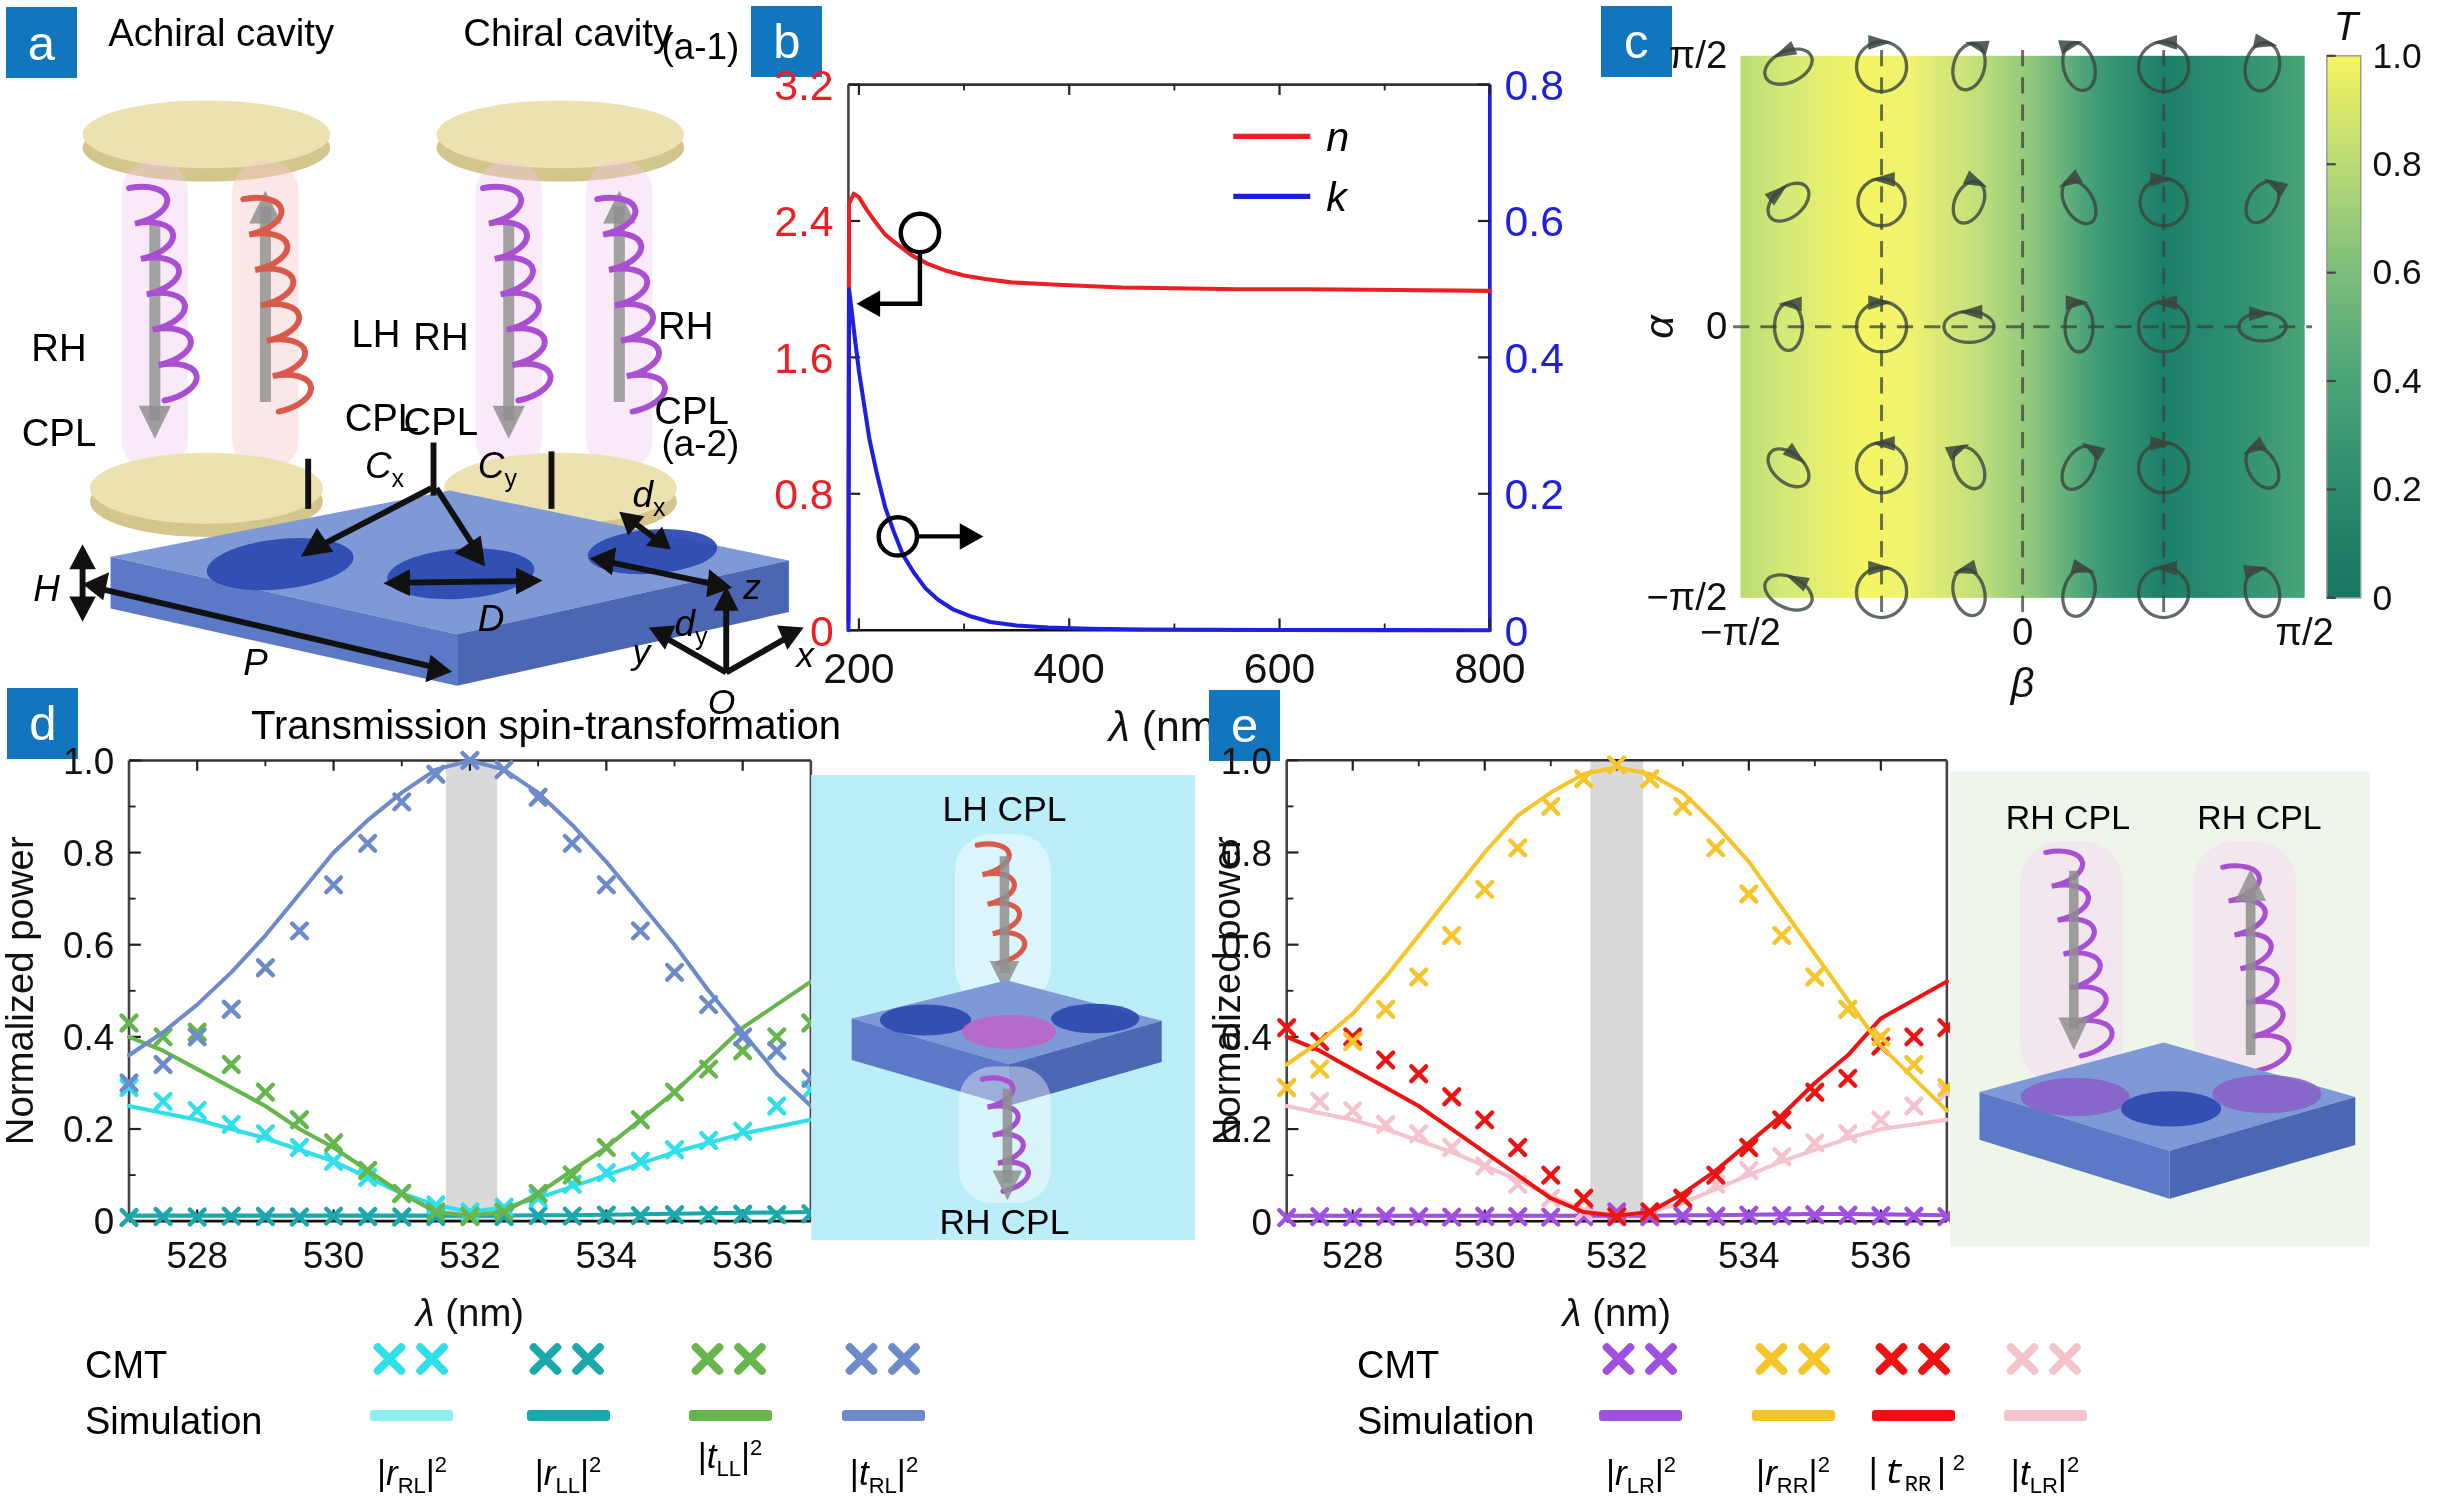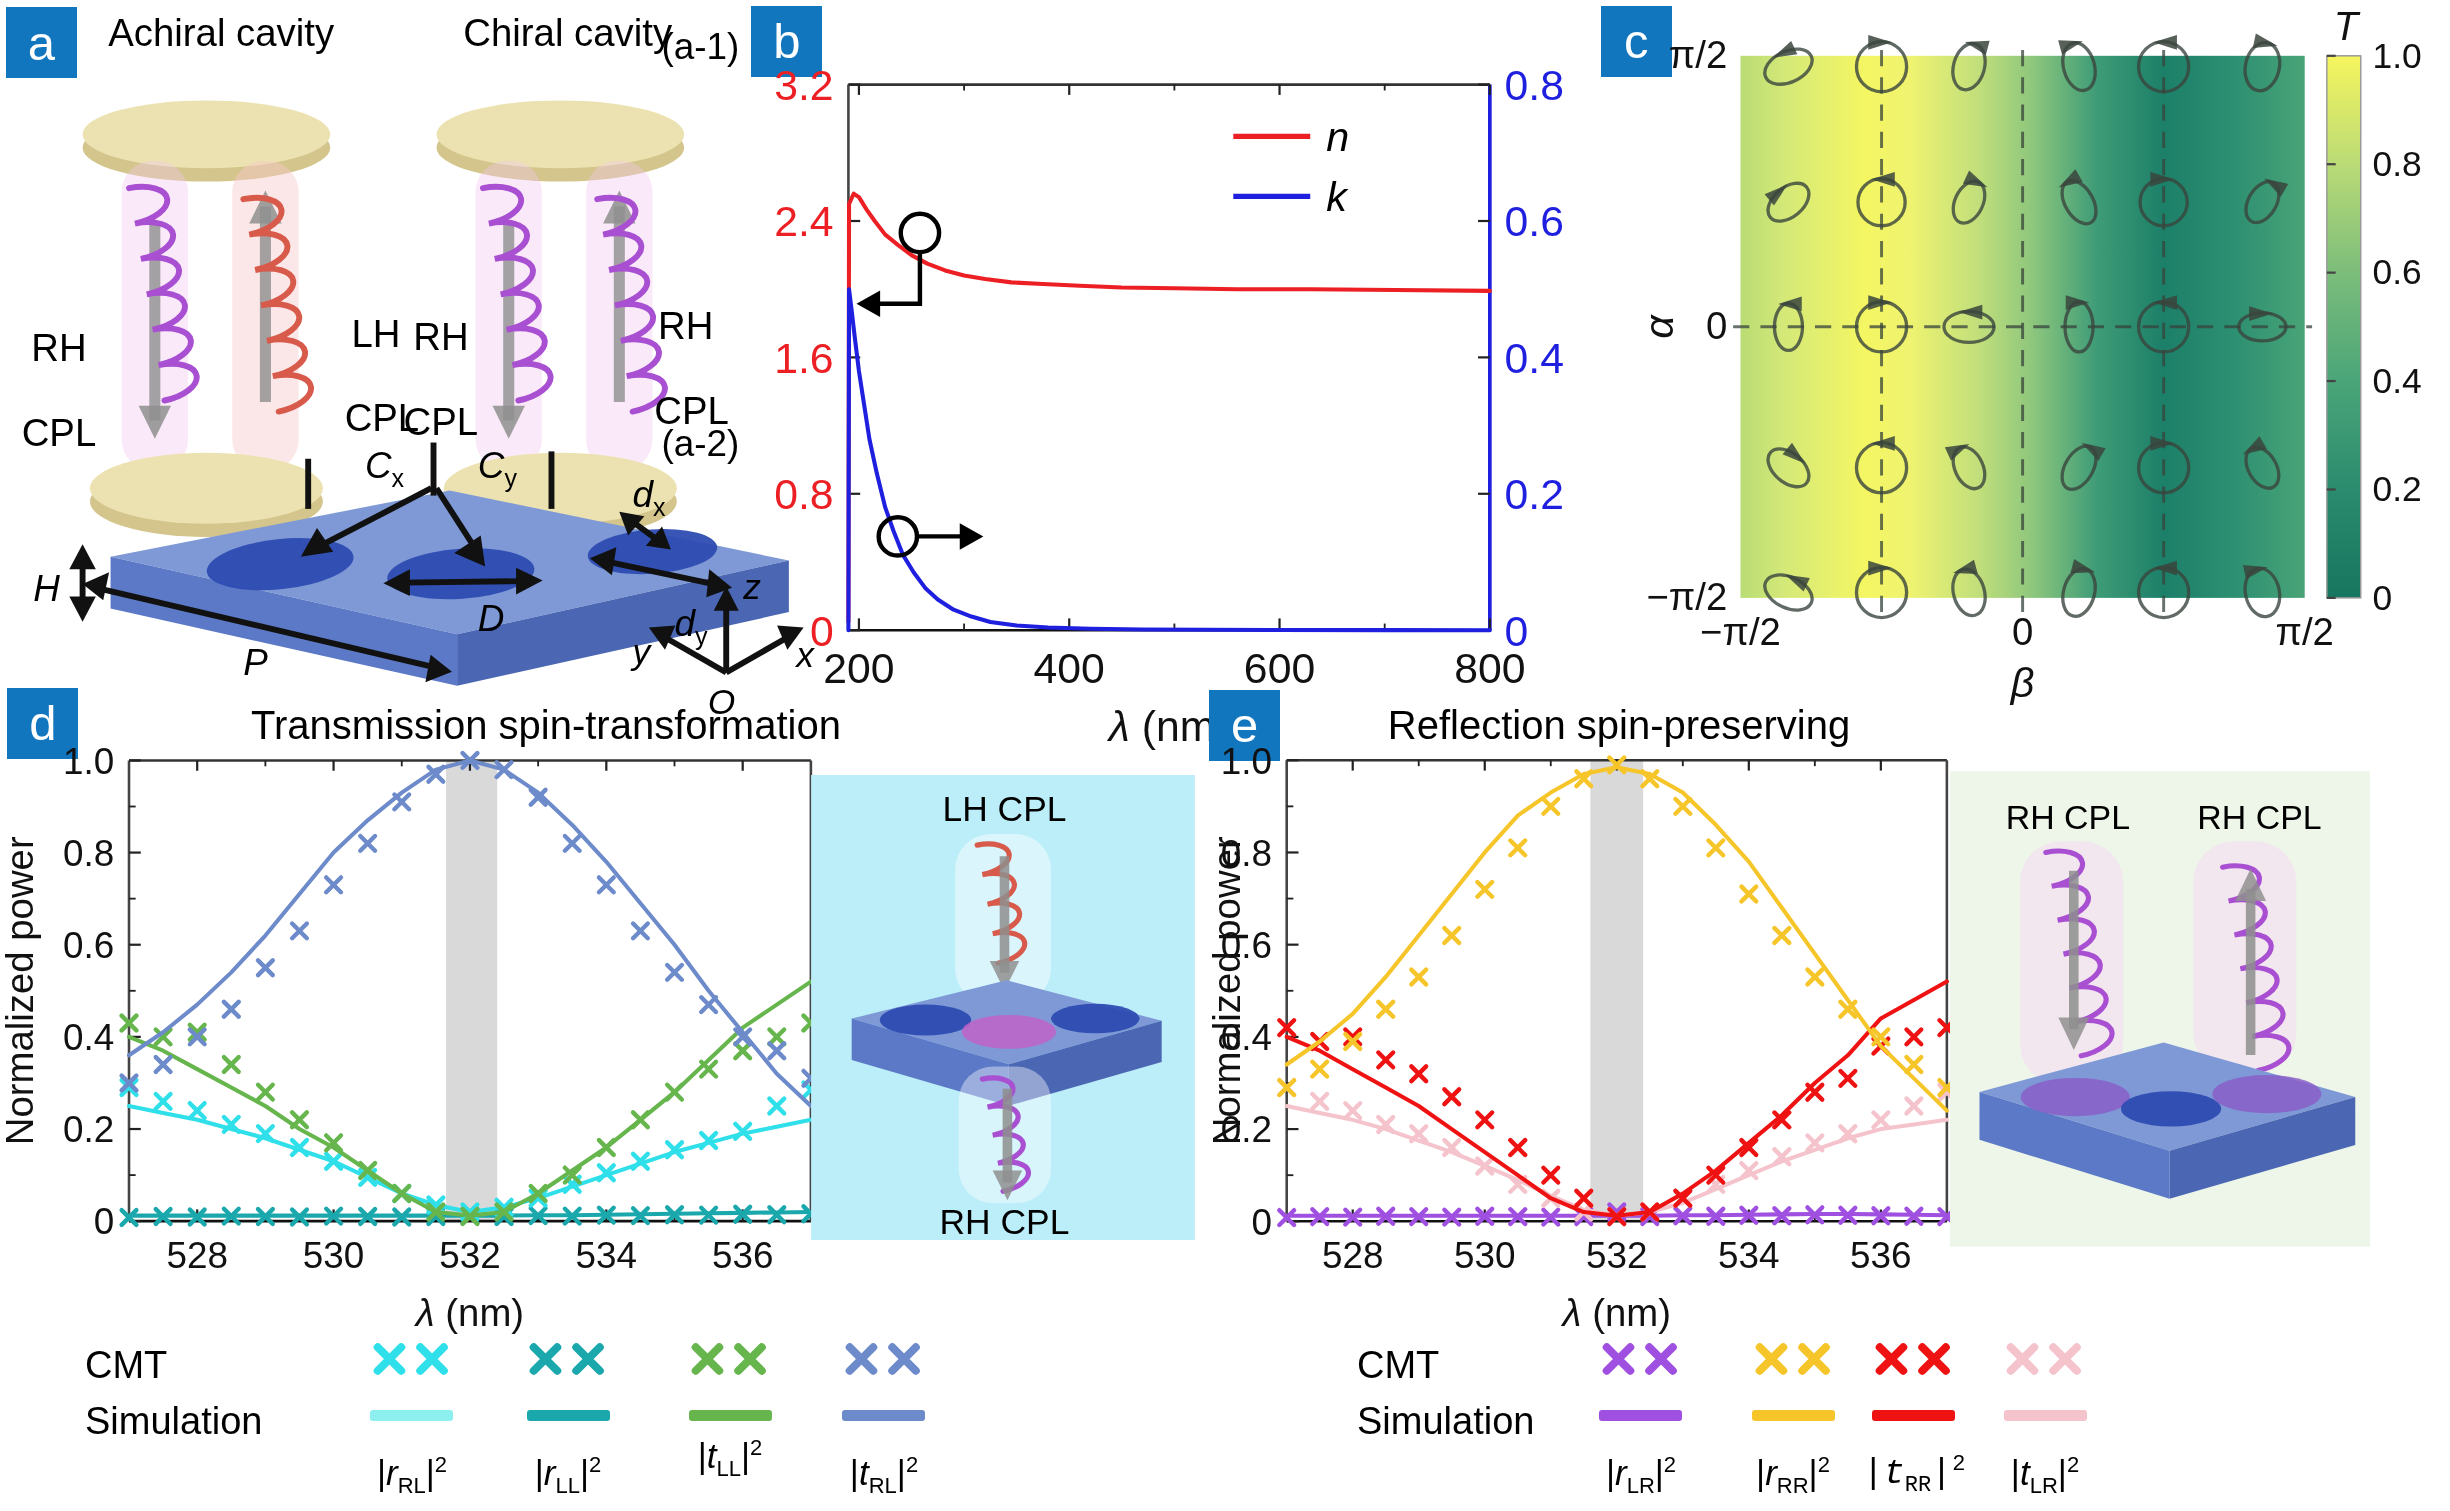--- a/index.html
+++ b/index.html
@@ -547,21 +547,20 @@
             <path d="M16,11L48,43M16,43L48,11" stroke="#6d8bca" stroke-width="11" stroke-linecap="round" fill="none"></path>
             <path d="M74,11L106,43M74,43L106,11" stroke="#6d8bca" stroke-width="11" stroke-linecap="round" fill="none"></path>
           </svg></div>
         <div class="swatch" style="left:842px;top:75px;width:83px;background:#6d8bca;"></div>
         <div class="formula" style="left:884px;top:117px;">|<i>t</i><sub>RL</sub>|<sup>2</sup></div>
       </div>
   </section>
 
   <section class="panel" style="left:1224px;top:686px;width:1226px;height:826px;">
     <div class="tag" style="left: -14.8px; top: 3.7px; background: rgb(18, 118, 191);">e</div>
-    <div class="ptitle" style="left:63px;top:8.9px;width:664px;">Reflection spin-preserving</div>
     <div class="chart" id="chart-e" style="left:0;top:52px;width:745px;height:583px;"><svg width="745" height="583" viewBox="0 0 1010 790" overflow="visible">
           <rect x="496.70000000000203" y="30" width="71.59999999999587" height="625" fill="#d9d9d9"></rect>
           <line x1="85" y1="30" x2="980" y2="30" stroke="#333" stroke-width="3.5"></line>
           <line x1="85" y1="655" x2="980" y2="655" stroke="#111" stroke-width="3.5"></line>
           <line x1="85" y1="30" x2="85" y2="655" stroke="#444" stroke-width="3.5"></line>
           <line x1="980" y1="30" x2="980" y2="655" stroke="#444" stroke-width="3.5"></line>
           <line x1="174.5" y1="655" x2="174.5" y2="639" stroke="#222" stroke-width="3"></line>
           <line x1="174.5" y1="30" x2="174.5" y2="44" stroke="#222" stroke-width="3"></line>
           <text x="174.5" y="719" font-size="50" text-anchor="middle" fill="#111">528</text>
           <line x1="353.5" y1="655" x2="353.5" y2="639" stroke="#222" stroke-width="3"></line>

